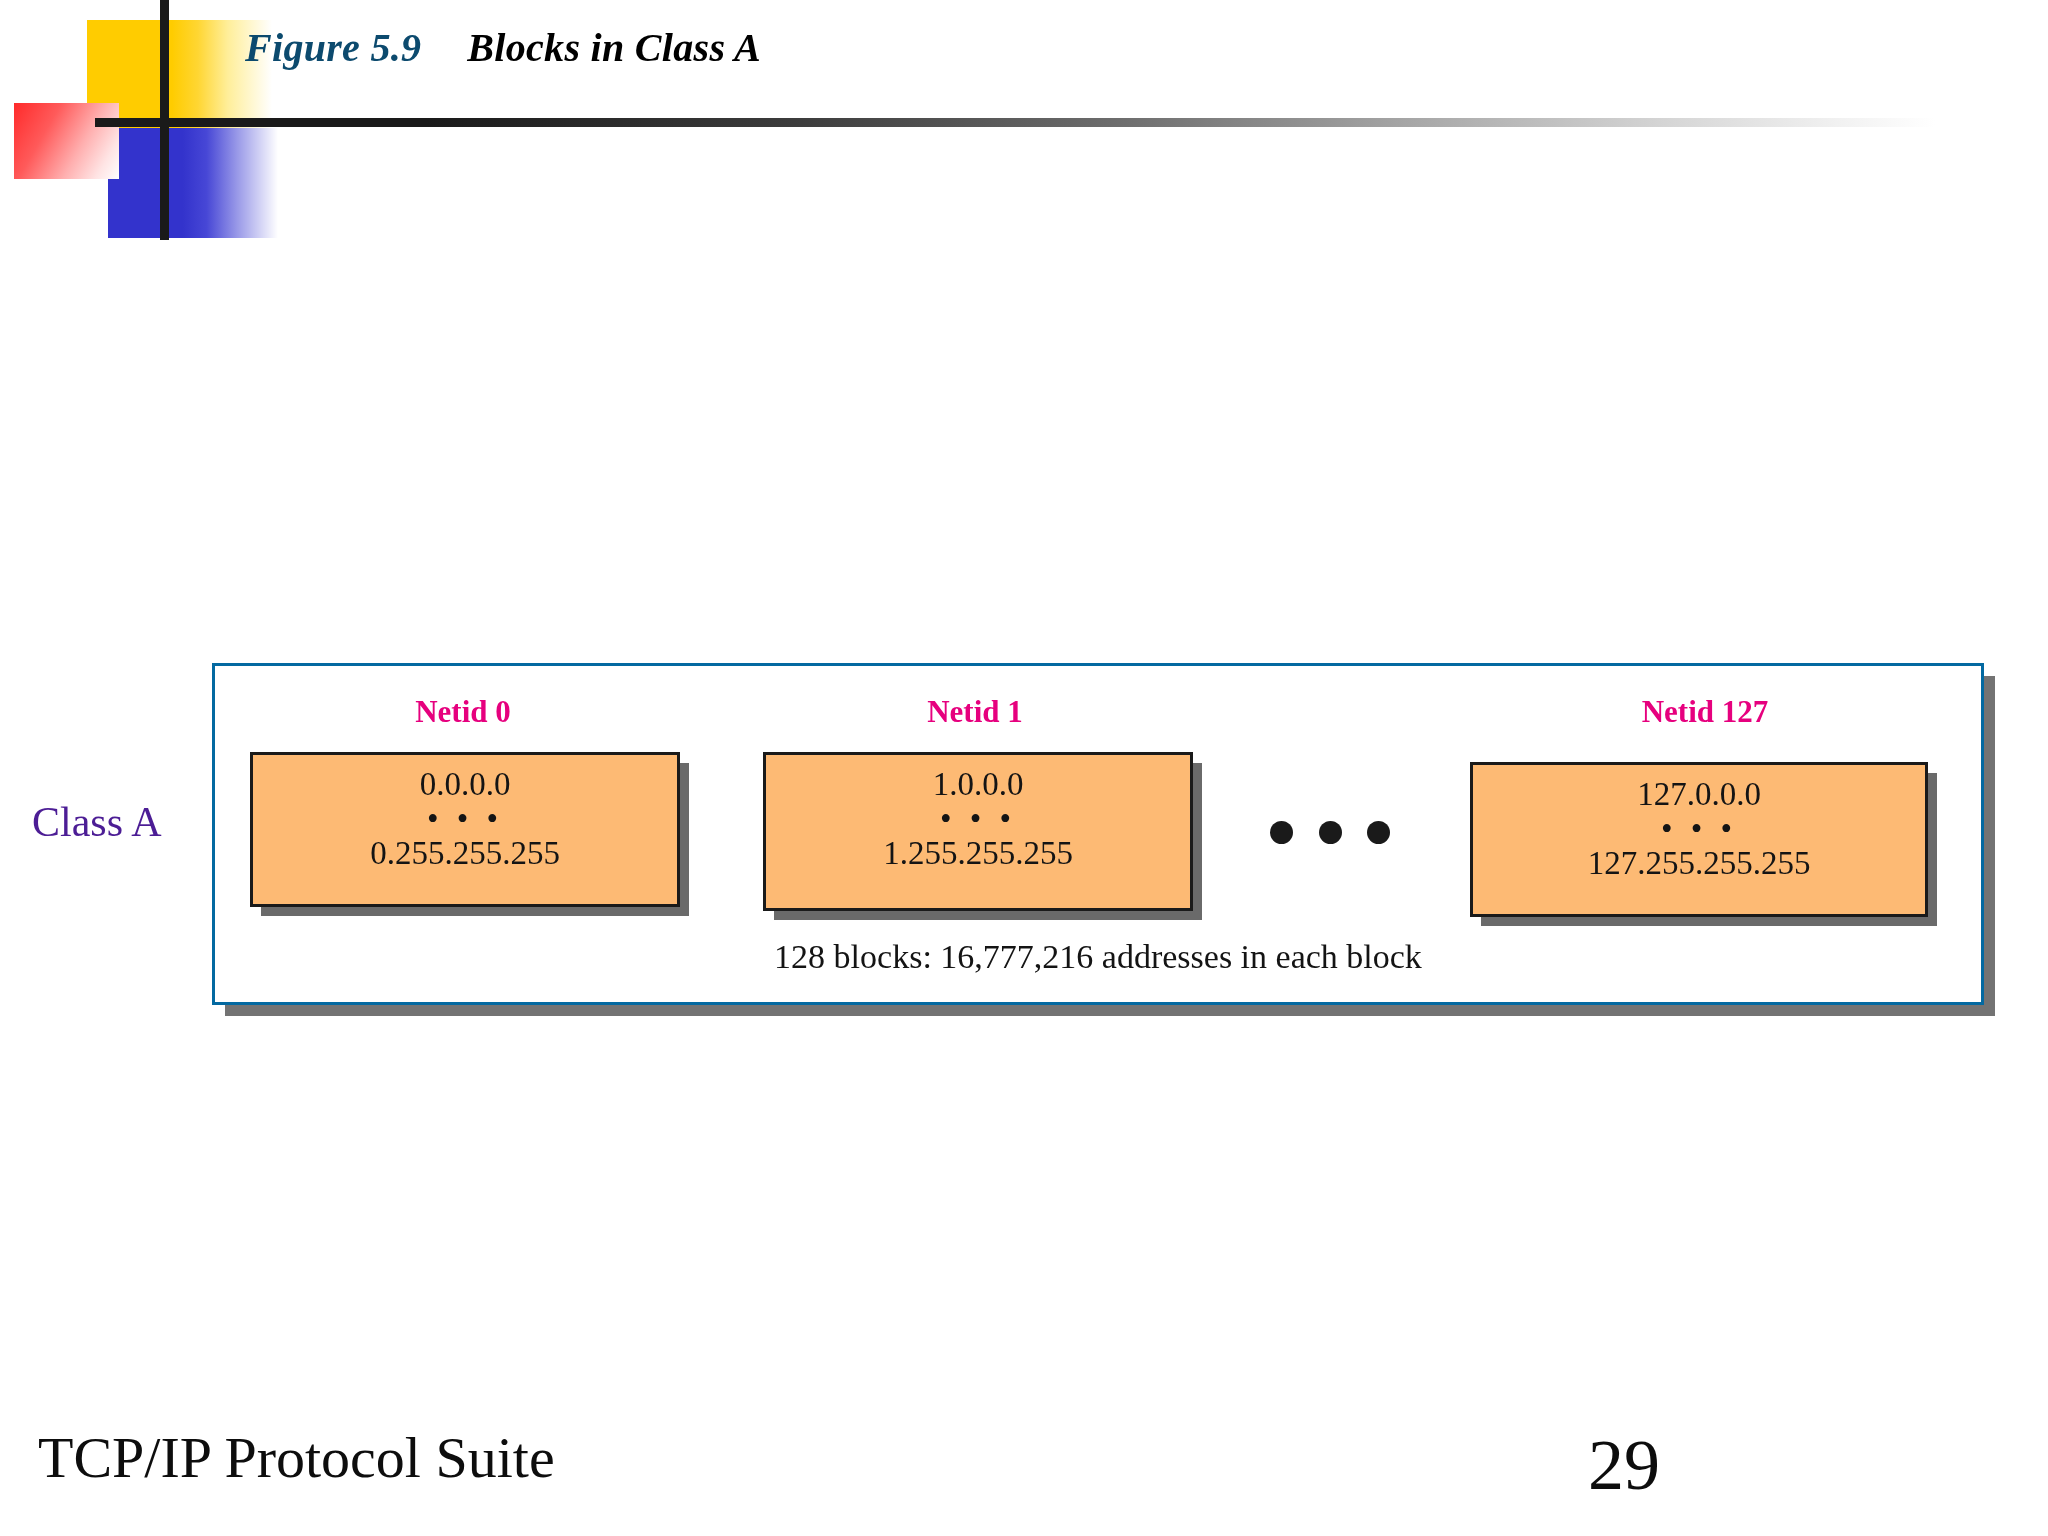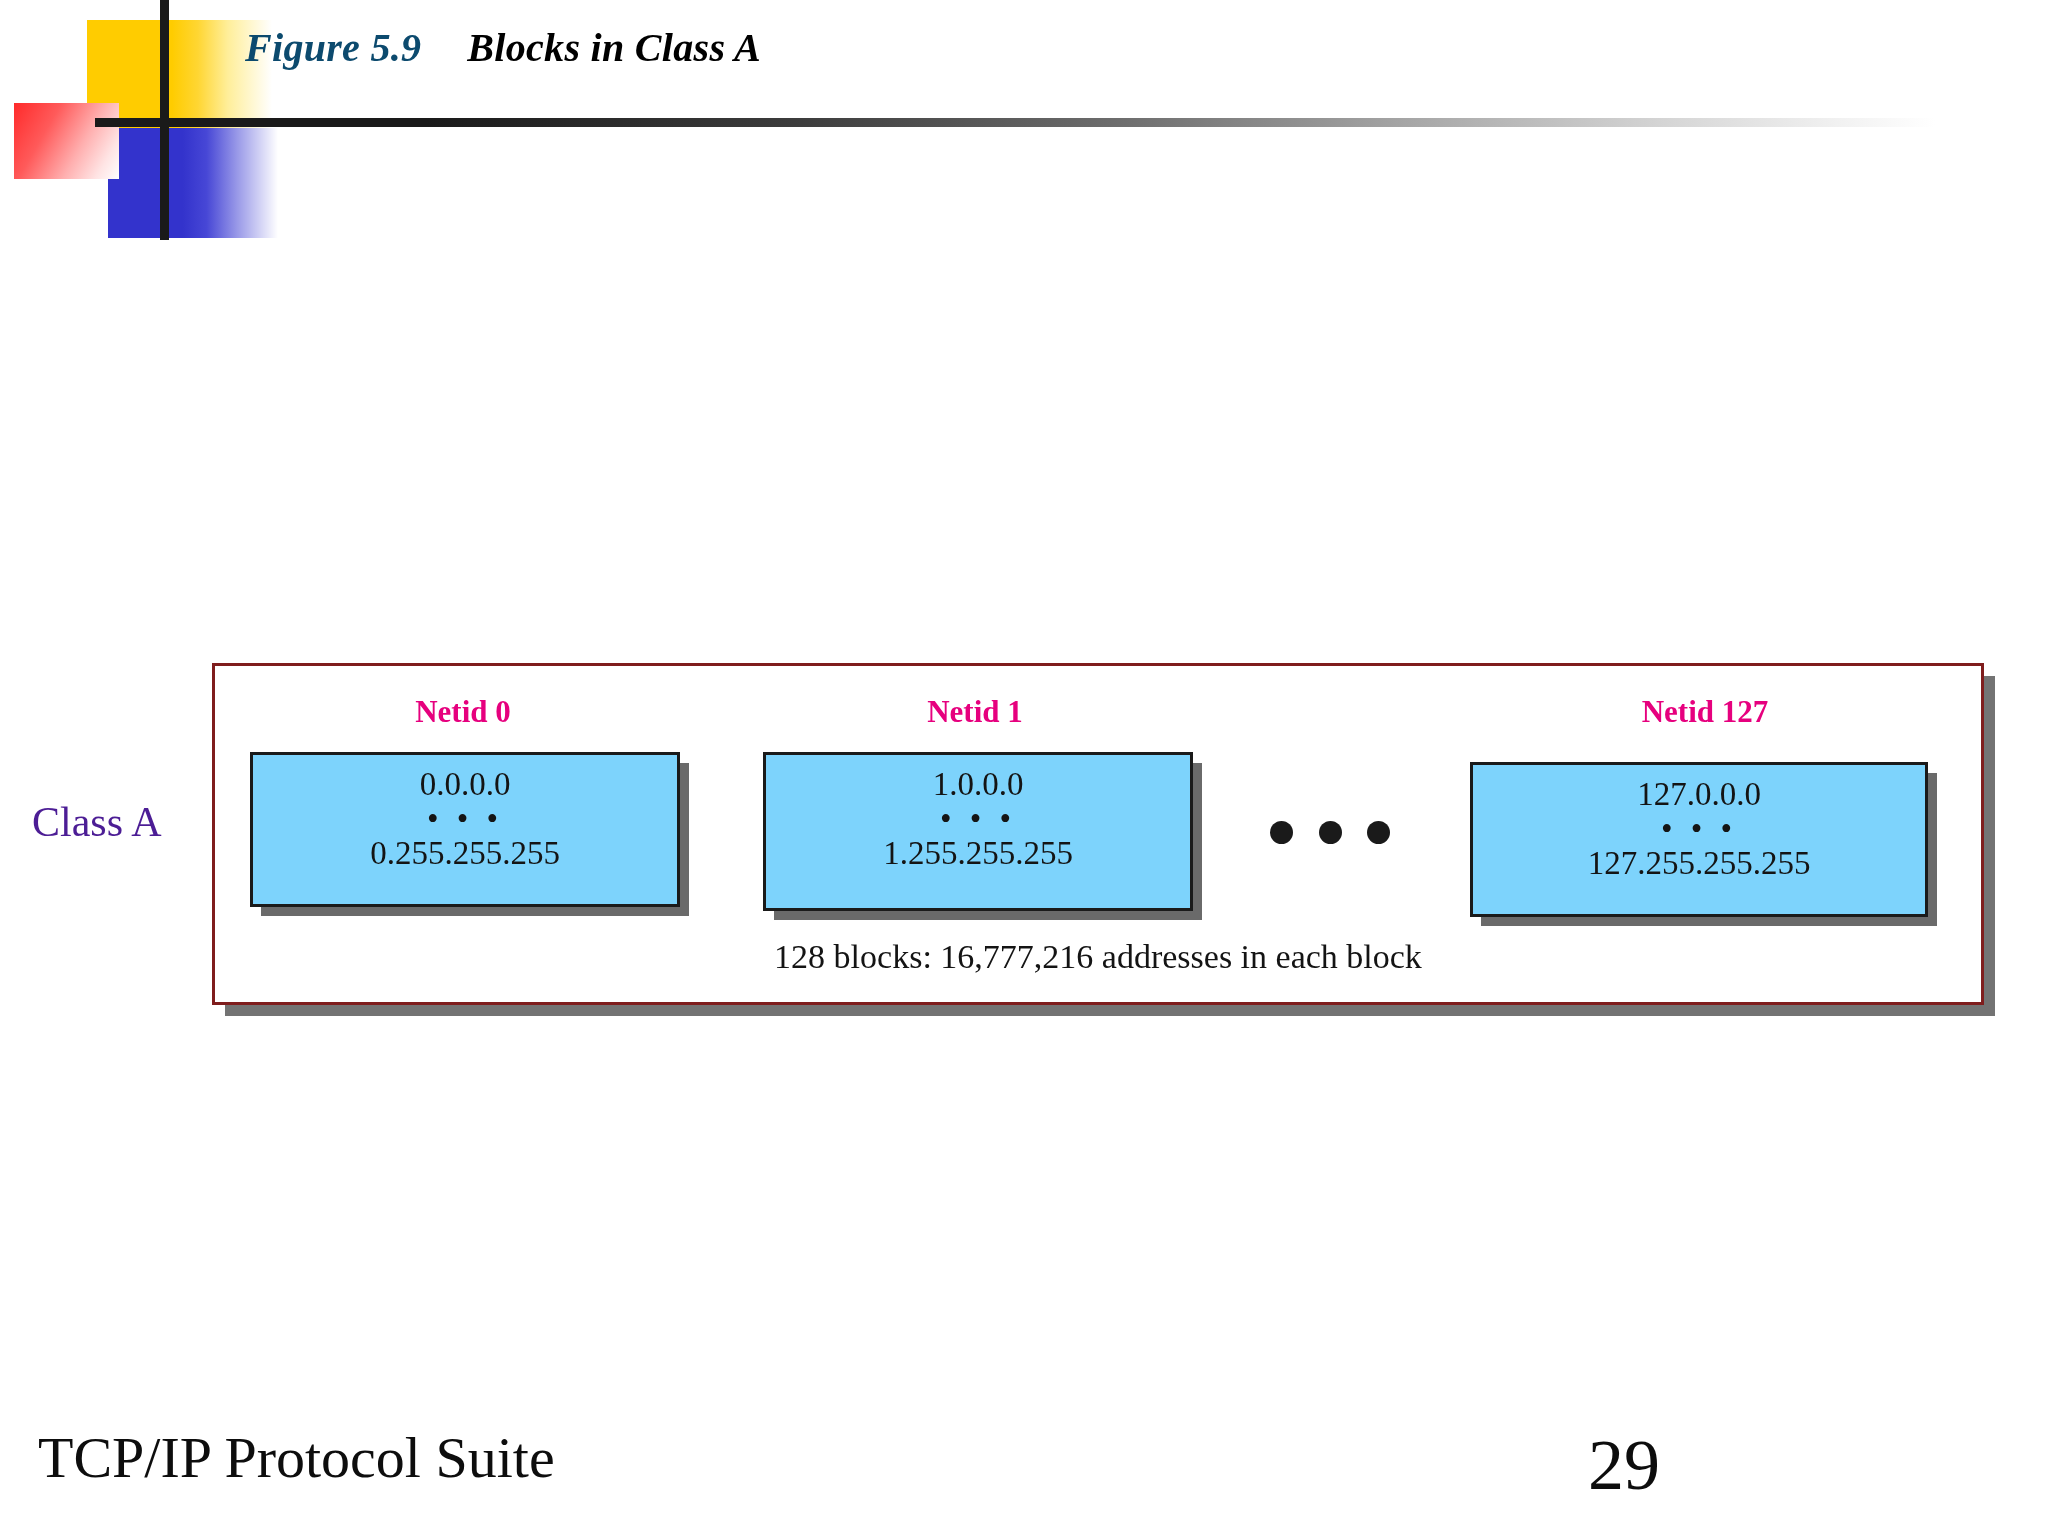--- a/index.html
+++ b/index.html
@@ -101,39 +101,39 @@
   }
 
   
   #class-a-box {
     position: absolute;
     left: 212px;
     top: 663px;
     width: 1772px;
     height: 342px;
     background: #FFFFFF;
-    border: 3px solid #7f1d1d;
+    border: 3px solid #0369a1;
     box-sizing: border-box;
     box-shadow: 12px 12px 0 -1px rgba(90,90,90,0.85);
   }
 
   .netid-label {
     position: absolute;
     top: 28px;
     font-size: 31px;
     font-weight: bold;
     color: #E6007E;
     text-align: center;
     white-space: nowrap;
   }
 
   .block {
     position: absolute;
     top: 86px;
-    background: #7dd3fc;
+    background: #fdba74;
     border: 3px solid #1A1A1A;
     box-sizing: border-box;
     box-shadow: 10px 10px 0 -1px rgba(90,90,90,0.9);
     text-align: center;
     padding-top: 12px;
   }
   .block .addr {
     font-size: 33px;
     color: #141414;
     line-height: 1.05;

